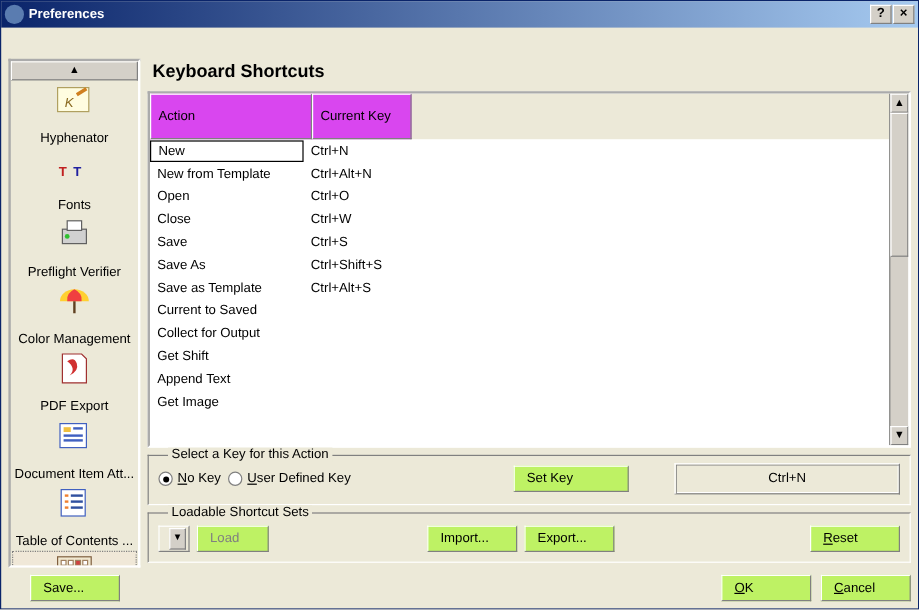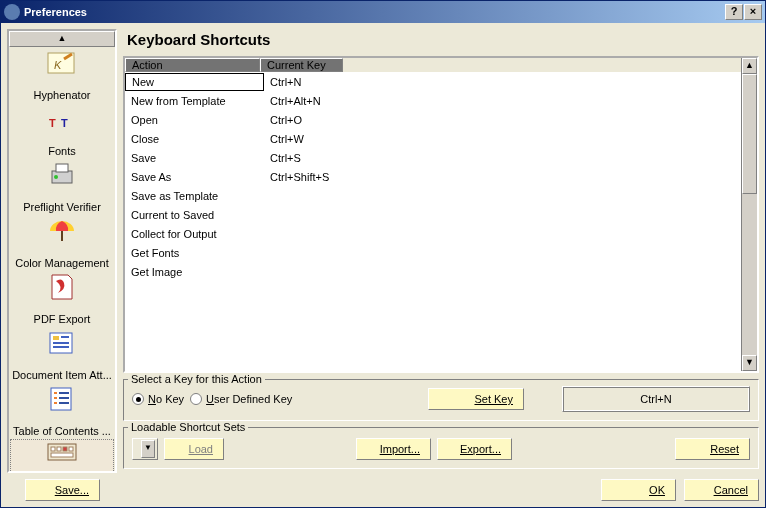--- a/index.html
+++ b/index.html
@@ -1,17 +1,17 @@
 <!DOCTYPE html>
 <html><head>
 <meta charset="utf-8">
 <style>
 * { box-sizing: border-box; margin: 0; padding: 0; font-family: Tahoma, sans-serif; font-size: 11px; }
 body { background: #ece9d8; }
-.window { width: 766px; height: 508px; border: 1px solid #0a246a; background: #ece9d8; display: flex; flex-direction: column; }
+.window { width: 766px; height: 508px; border: 1px solid #0a246a; background: #ece9d8; display: flex; flex-direction: column; gap: 20px; }
 .titlebar { height: 22px; background: linear-gradient(to right, #0a246a, #a6caf0); display: flex; align-items: center; color: #fff; font-weight: bold; padding: 0 3px; }
 .titlebar .icon { width: 16px; height: 16px; background: #5a7cb0; border-radius: 50%; margin-right: 4px; }
 .titlebar .spacer { flex: 1; }
 .titlebar .btn { width: 18px; height: 16px; background: #d4d0c8; border: 1px solid #808080; border-top-color: #fff; border-left-color: #fff; margin-left: 1px; text-align: center; line-height: 13px; font-weight: bold; color: #000; font-size: 11px; cursor: pointer; }
 .body { flex: 1; display: flex; padding: 6px; gap: 6px; }
 .sidebar-wrap { display:flex; flex-direction:column; width:110px; gap:6px;}
 .sidebar { flex:1; border: 2px inset #fff; background: #ece9d8; overflow: hidden; position: relative; }
 .sidebar-inner { position:absolute; inset:0; overflow:hidden; }
 .sidebar .item { text-align: center; padding: 2px 0; cursor: pointer; }
 .sidebar .item.selected { background: #f0e8d8; border:1px dotted #808080; margin:0 1px;}
@@ -21,37 +21,37 @@
 .main { flex: 1; display: flex; flex-direction: column; }
 .main h2 { font-size: 15px; font-weight: bold; margin: 2px 0 8px 4px; }
 .table-wrap { flex: 1; border: 2px inset #fff; background: #fff; position: relative; overflow:hidden;}
 .table-inner{position:absolute;left:0;top:0;right:16px;bottom:0;overflow:hidden;}
 .table-scroll{position:absolute;right:0;top:0;width:16px;bottom:0;background:#d4d0c8;border-left:1px solid #808080;}
 .scroll-btn{height:16px;background:#d4d0c8;border:1px solid #808080;border-top-color:#fff;border-left-color:#fff;text-align:center;line-height:12px;font-size:9px;cursor:pointer;}
 .scroll-track{position:absolute;top:16px;bottom:16px;left:0;right:0;}
 .scroll-thumb{position:absolute;top:0;height:120px;left:0;right:0;background:#d4d0c8;border:1px solid #808080;border-top-color:#fff;border-left-color:#fff;}
 .scroll-bottom{position:absolute;bottom:0;left:0;right:0;}
 .thead { display: flex; background: #ece9d8; }
-.thead .th { border: 1px solid #808080; border-top-color: #fff; border-left-color: #fff; background: #737373; padding: 0 6px; font-weight: normal; }
+.thead .th { border: 1px solid #808080; border-top-color: #fff; border-left-color: #fff; background: #d946ef; padding: 12px 6px; font-weight: normal; }
 .th-action{width:135px;font-weight:bold;}
 .th-key{width:83px;}
 .tr { display: flex; height:19px; align-items:center;}
 .tr .td { padding: 2px 6px; }
-.tr .td-action{width:139px;}
+.tr .td-action{width:128px;}
 .tr .td-key{width:200px;}
 .tr.selected .td-action { border:1px solid #000; background:#fff;}
 fieldset { border: 1px solid #808080; border-top-color: #fff; border-left-color: #fff; margin-top: 6px; padding: 6px 8px 8px 8px; position: relative; }
-fieldset > .legend { position:absolute; top:-7px; left:4px; background:#ece9d8; padding:0 3px; }
+fieldset > .legend { position:absolute; top:-7px; left:16px; background:#ece9d8; padding:0 3px; }
 .fs-inset{border:1px solid #fff;border-top-color:#808080;border-left-color:#808080;}
 .key-row { display:flex; align-items:center; gap:10px;}
 .radios { display:flex; flex-direction:row; gap:6px; width:200px; padding:4px 0;}
 .radio-lbl { display:flex; align-items:center; gap:4px; cursor:pointer;}
 .radio-dot{width:12px;height:12px;border:1px solid #808080;border-radius:50%;background:#fff;display:flex;align-items:center;justify-content:center;}
 .radio-dot .dot{width:5px;height:5px;background:#000;border-radius:50%;}
-.btn3d { min-width:75px; height:22px; background:#fef9c3; border:1px solid #808080; border-top-color:#fff; border-left-color:#fff; padding:0 10px; cursor:pointer; text-align:right; line-height:20px;text-decoration:underline; }
+.btn3d { min-width:75px; height:22px; background:#bef264; border:1px solid #808080; border-top-color:#fff; border-left-color:#fff; padding:0 10px; cursor:pointer; text-align:left; line-height:20px; }
 .btn3d.disabled{color:#808080;cursor:default;}
 .key-display{min-width:188px;height:26px;border:1px solid #808080;border-top-color:#fff;border-left-color:#fff;background:#ece9d8;box-shadow:inset 1px 1px 0 #808080, inset -1px -1px 0 #fff;text-align:center;line-height:24px;}
 .loadable-row{display:flex;align-items:center;gap:6px;padding-top:4px;}
 .dropdown{width:26px;height:22px;background:#ece9d8;border:1px solid #808080;border-top-color:#fff;border-left-color:#fff;display:flex;align-items:center;justify-content:flex-end;padding-right:2px;}
 .drop-arrow{width:14px;height:18px;background:#d4d0c8;border:1px solid #808080;border-top-color:#fff;border-left-color:#fff;text-align:center;line-height:14px;font-size:8px;}
 .footer { display:flex; padding: 4px 8px 8px 8px; }
 .u{text-decoration:underline;}
 .push{flex:1;}
 </style>
 </head>
@@ -175,31 +175,36 @@
               <div class="tr">
                 <div class="td td-action">Save</div>
                 <div class="td td-key">Ctrl+S</div>
               </div>
               <div class="tr">
                 <div class="td td-action">Save As</div>
                 <div class="td td-key">Ctrl+Shift+S</div>
               </div>
               <div class="tr">
                 <div class="td td-action">Save as Template</div>
+                <div class="td td-key">Ctrl+Alt+S</div>
               </div>
               <div class="tr">
                 <div class="td td-action">Current to Saved</div>
                 <div class="td td-key"></div>
               </div>
               <div class="tr">
                 <div class="td td-action">Collect for Output</div>
                 <div class="td td-key"></div>
               </div>
               <div class="tr">
-                <div class="td td-action">Get Fonts</div>
+                <div class="td td-action">Get Shift</div>
+                <div class="td td-key"></div>
+              </div>
+              <div class="tr">
+                <div class="td td-action">Append Text</div>
                 <div class="td td-key"></div>
               </div>
               <div class="tr">
                 <div class="td td-action">Get Image</div>
                 <div class="td td-key"></div>
               </div>
             </div>
         </div>
         <div class="table-scroll">
           <div class="scroll-btn">▲</div>

